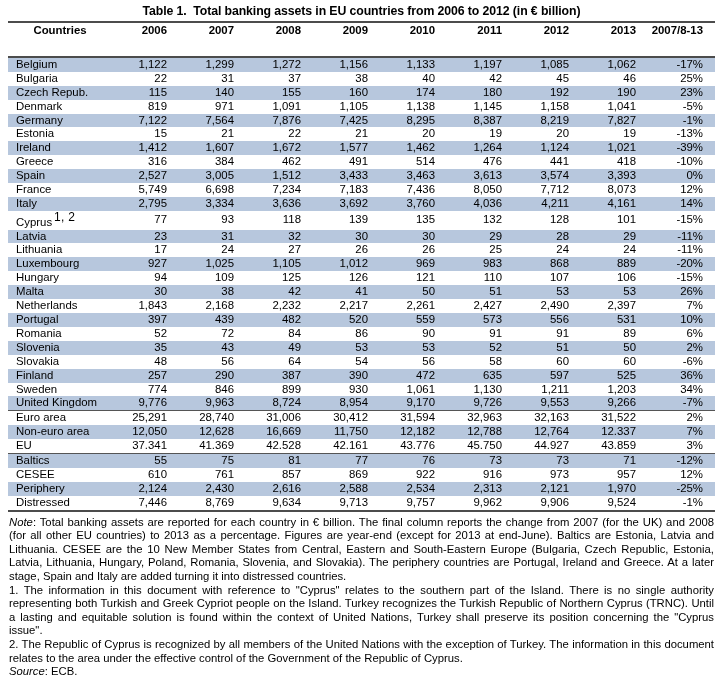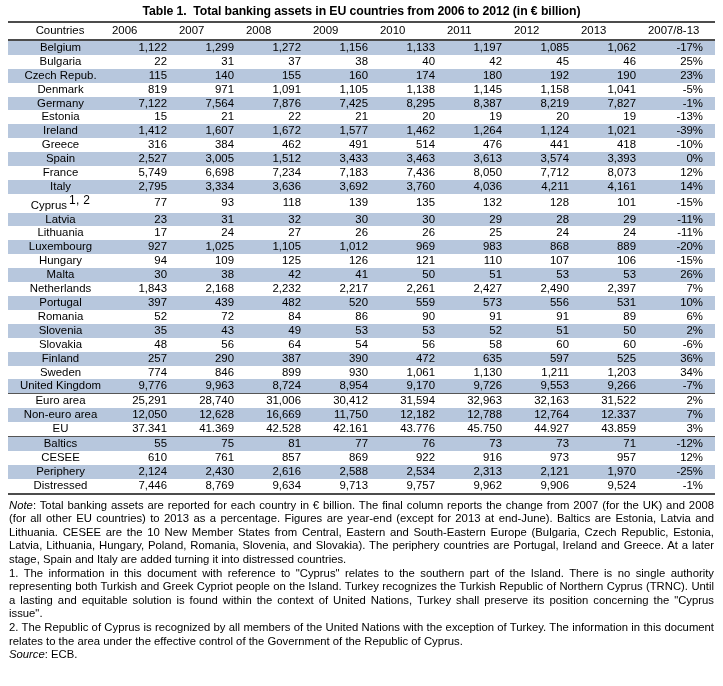--- a/index.html
+++ b/index.html
@@ -51,32 +51,33 @@
 
   thead th {
     font-weight: normal;
     font-size: 11.4px;
   }
   thead th.h-country {
     text-align: center;
   }
   thead th.h-year,
   thead th.h-change {
-    text-align: left;
+    text-align: right;
     padding-right: 12px;
   }
   thead tr.head-row th {
     border-top: 2.2px solid #4c4c4c;
     border-bottom: 2.2px solid #4c4c4c;
     padding-top: 1px;
-    padding-bottom: 1px;
+    padding-bottom: 18px;
+    font-weight: bold;
   }
   tbody td.t-country {
-    text-align: center;
-    padding-left: 1px;
+    text-align: left;
+    padding-left: 8px;
   }
   tbody td.t-num {
     text-align: right;
     padding-right: 12px;
   }
   tr.band td {
     background: #b7c7dd;
   }
   tr.rule-above td {
     border-top: 1.6px solid #555555;

